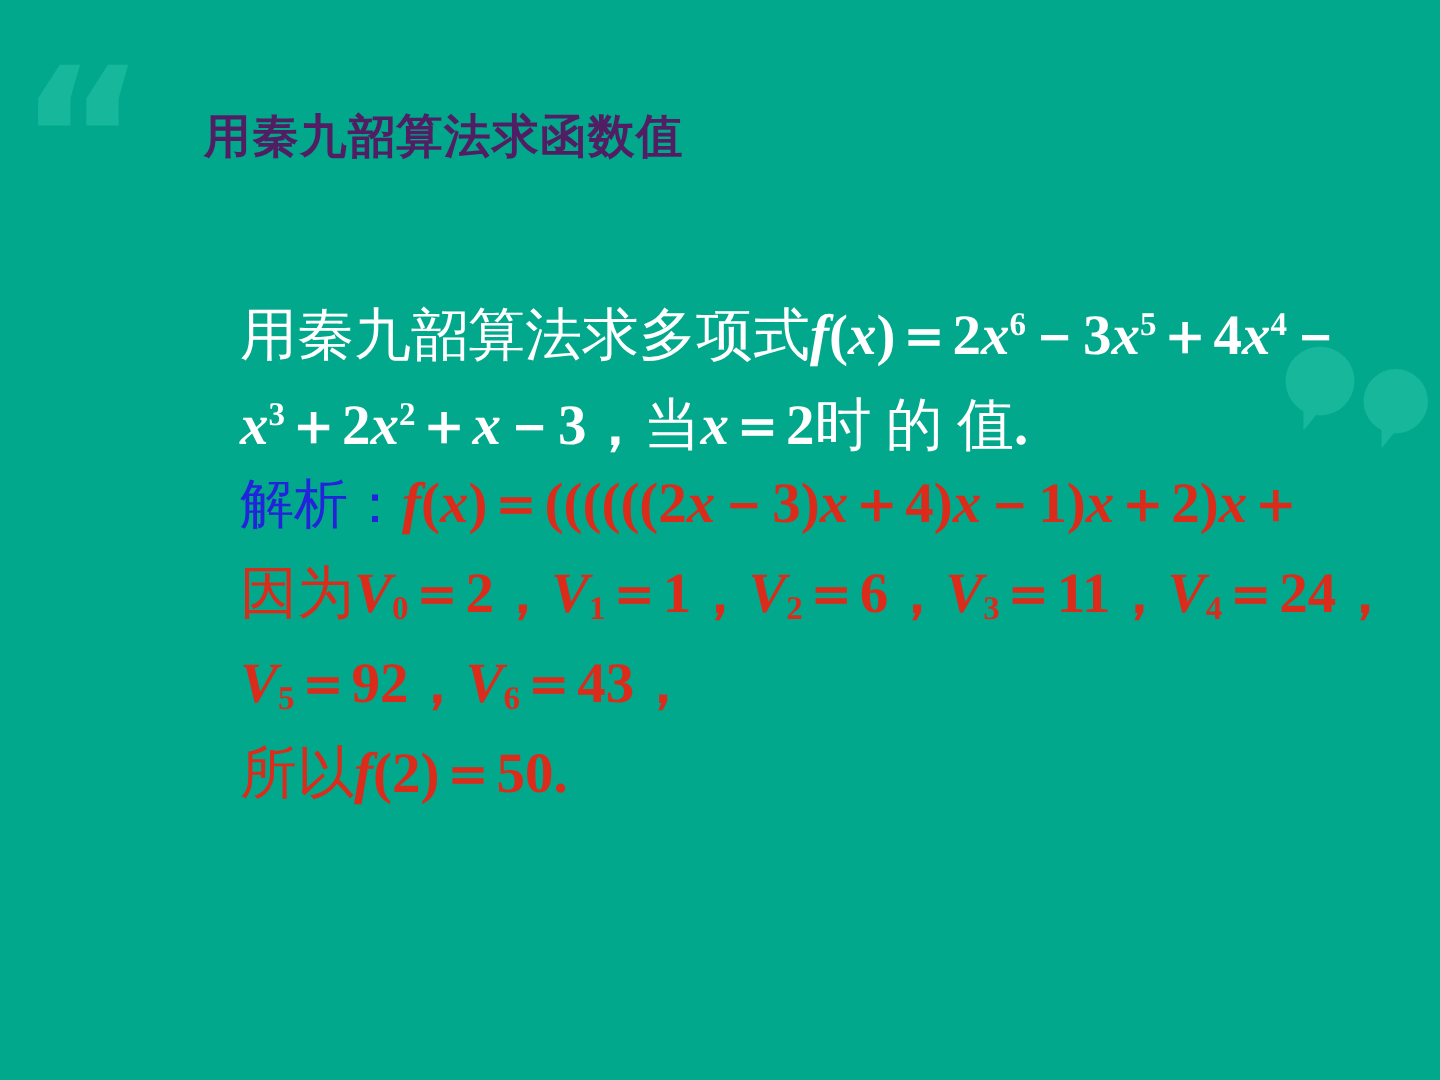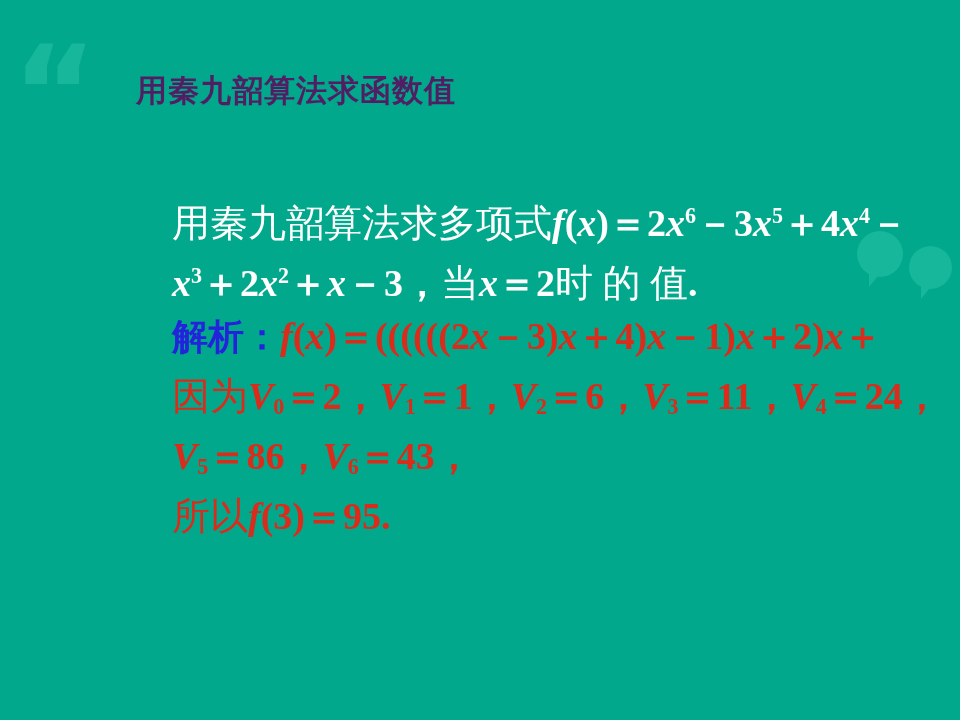--- a/index.html
+++ b/index.html
@@ -32,53 +32,53 @@
   
   .title{
     position:absolute;left:136px;top:70px;
     font-family:"Liberation Sans","DejaVu Sans",sans-serif;
     font-weight:bold;font-size:31px;letter-spacing:1px;
     color:var(--title,#521E63);
     white-space:nowrap;
   }
   
   .content{
-    position:absolute;left:172px;top:186px;width:700px;
+    position:absolute;left:160px;top:186px;width:700px;
   }
   .line{
     height:60px;line-height:60px;white-space:nowrap;
     font-size:38px;
   }
   .seg{white-space:pre;}
   .w{color:var(--white,#FFFFFF);}
   .red{color:var(--red,#DB2B1B);}
   .blue{color:var(--blue,#2323DC);}
   .cjk{font-family:"Liberation Serif","DejaVu Serif",serif;}
-  .hei{font-family:"Liberation Sans","DejaVu Sans",sans-serif;font-weight:bold;font-size:36px;margin-top:10px;}
+  .hei{font-family:"Liberation Sans","DejaVu Sans",sans-serif;font-weight:normal;font-size:36px;margin-top:10px;}
   .math{font-family:"Liberation Serif","DejaVu Serif",serif;font-weight:bold;}
   .i{font-style:italic;}
   .sup{font-size:0.58em;vertical-align:0.58em;letter-spacing:0;}
   .sub{font-size:0.58em;vertical-align:-0.22em;letter-spacing:0;}
 </style>
 </head>
 <body>
 
 <div class="slide">
 
   <span class="open-quote">“</span>
 
   <div class="title">用秦九韶算法求函数值</div>
 
   <div class="content">
       <div class="line"><span class="seg cjk w">用秦九韶算法求多项式</span><span class="seg math i w">f</span><span class="seg math w">(</span><span class="seg math i w">x</span><span class="seg math w">)＝2</span><span class="seg math i w">x</span><span class="seg math w sup">6</span><span class="seg math w">－3</span><span class="seg math i w">x</span><span class="seg math w sup">5</span><span class="seg math w">＋4</span><span class="seg math i w">x</span><span class="seg math w sup">4</span><span class="seg math w">－</span></div>
       <div class="line"><span class="seg math i w">x</span><span class="seg math w sup">3</span><span class="seg math w">＋2</span><span class="seg math i w">x</span><span class="seg math w sup">2</span><span class="seg math w">＋</span><span class="seg math i w">x</span><span class="seg math w">－3，</span><span class="seg cjk w">当</span><span class="seg math i w">x</span><span class="seg math w">＝2</span><span class="seg cjk w">时 的 值</span><span class="seg math w">.</span></div>
       <div class="line"><span class="seg hei blue">解析：</span><span class="seg math i red">f</span><span class="seg math red">(</span><span class="seg math i red">x</span><span class="seg math red">)＝((((((2</span><span class="seg math i red">x</span><span class="seg math red">－3)</span><span class="seg math i red">x</span><span class="seg math red">＋4)</span><span class="seg math i red">x</span><span class="seg math red">－1)</span><span class="seg math i red">x</span><span class="seg math red">＋2)</span><span class="seg math i red">x</span><span class="seg math red">＋</span></div>
       <div class="line"><span class="seg cjk red">因为</span><span class="seg math i red">V</span><span class="seg math red sub">0</span><span class="seg math red">＝2，</span><span class="seg math i red">V</span><span class="seg math red sub">1</span><span class="seg math red">＝1，</span><span class="seg math i red">V</span><span class="seg math red sub">2</span><span class="seg math red">＝6，</span><span class="seg math i red">V</span><span class="seg math red sub">3</span><span class="seg math red">＝11，</span><span class="seg math i red">V</span><span class="seg math red sub">4</span><span class="seg math red">＝24，</span></div>
-      <div class="line"><span class="seg math i red">V</span><span class="seg math red sub">5</span><span class="seg math red">＝86，</span><span class="seg math i red">V</span><span class="seg math red sub">6</span><span class="seg math red">＝43，</span></div>
-      <div class="line"><span class="seg cjk red">所以</span><span class="seg math i red">f</span><span class="seg math red">(3)＝95.</span></div>
+      <div class="line"><span class="seg math i red">V</span><span class="seg math red sub">5</span><span class="seg math red">＝92，</span><span class="seg math i red">V</span><span class="seg math red sub">6</span><span class="seg math red">＝43，</span></div>
+      <div class="line"><span class="seg cjk red">所以</span><span class="seg math i red">f</span><span class="seg math red">(2)＝50.</span></div>
     </div>
 
   <div class="bubble bubble-1"></div>
   <div class="bubble-tail tail-1"></div>
   <div class="bubble bubble-2"></div>
   <div class="bubble-tail tail-2"></div>
 
 </div>
 
 </body></html>

